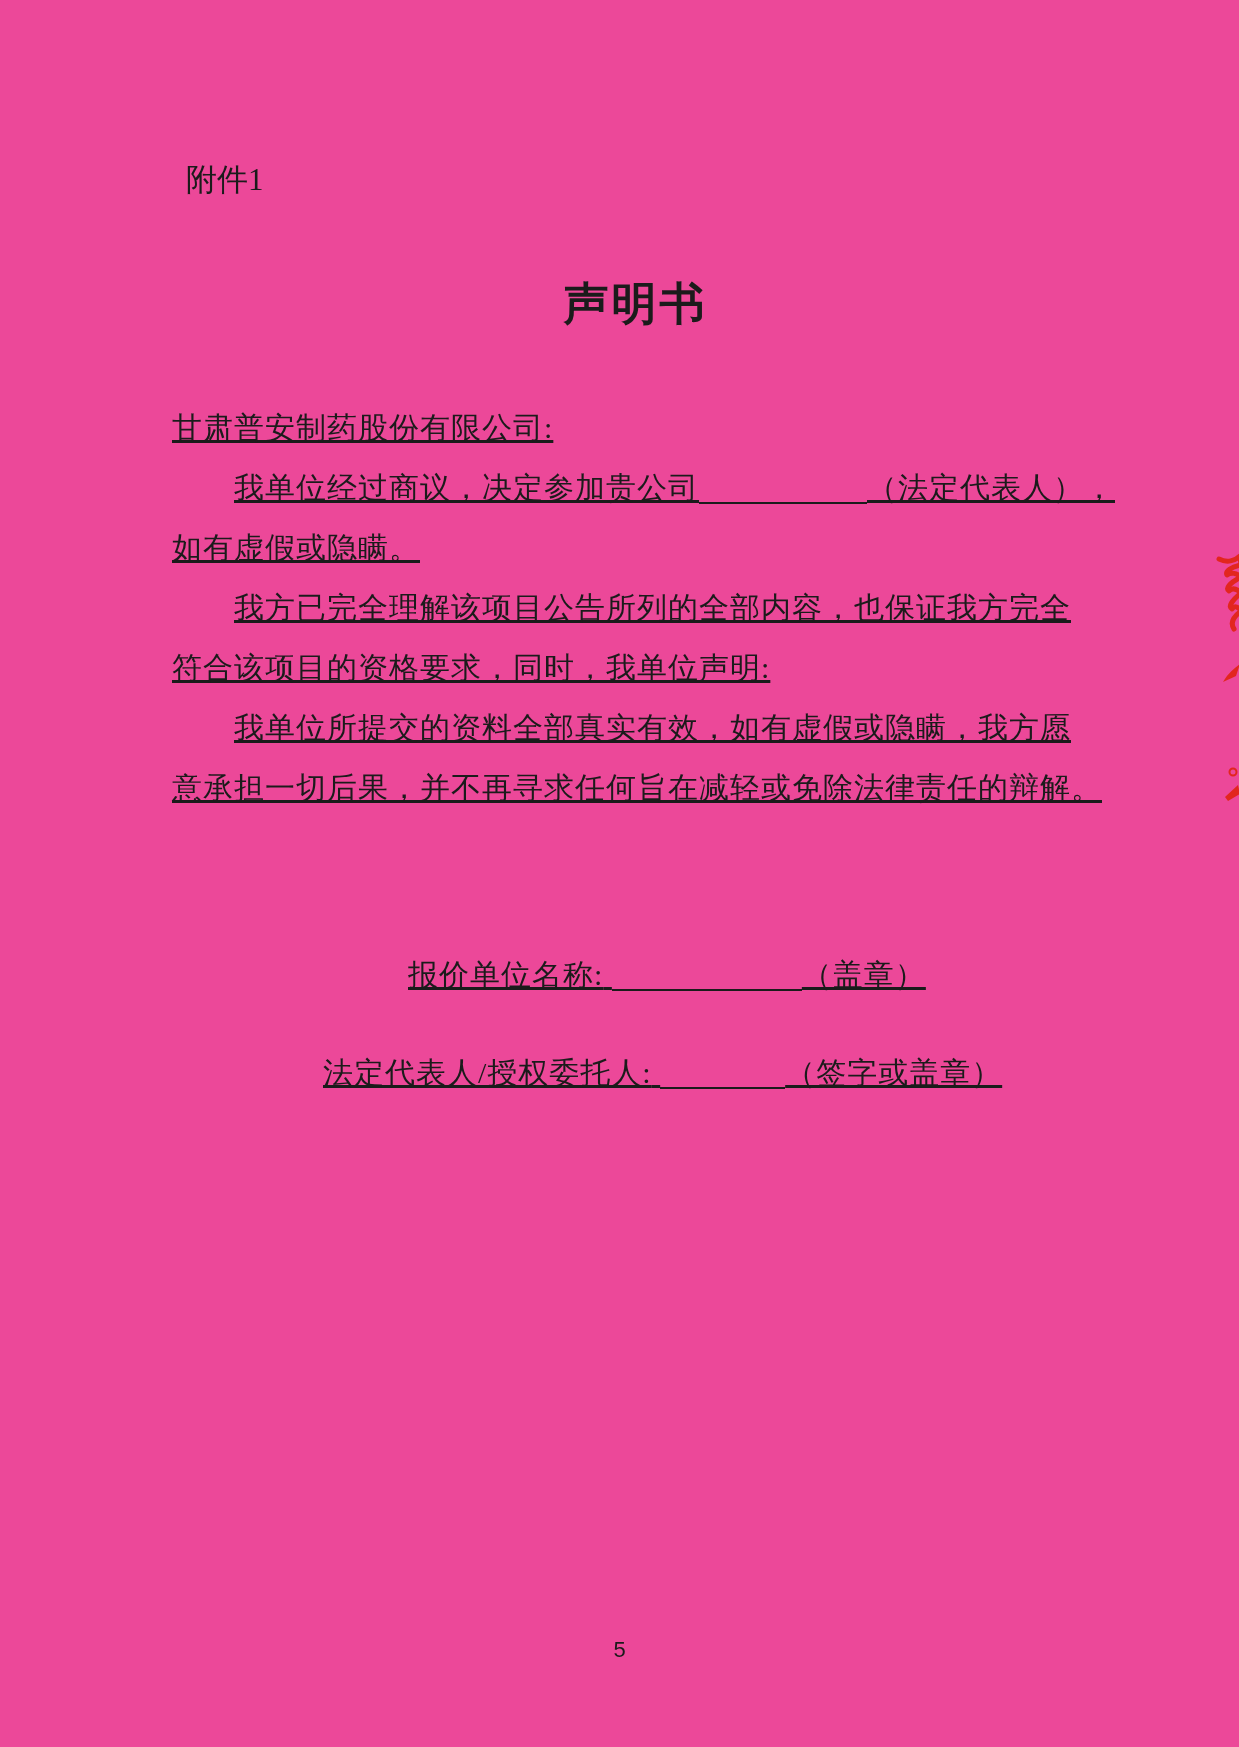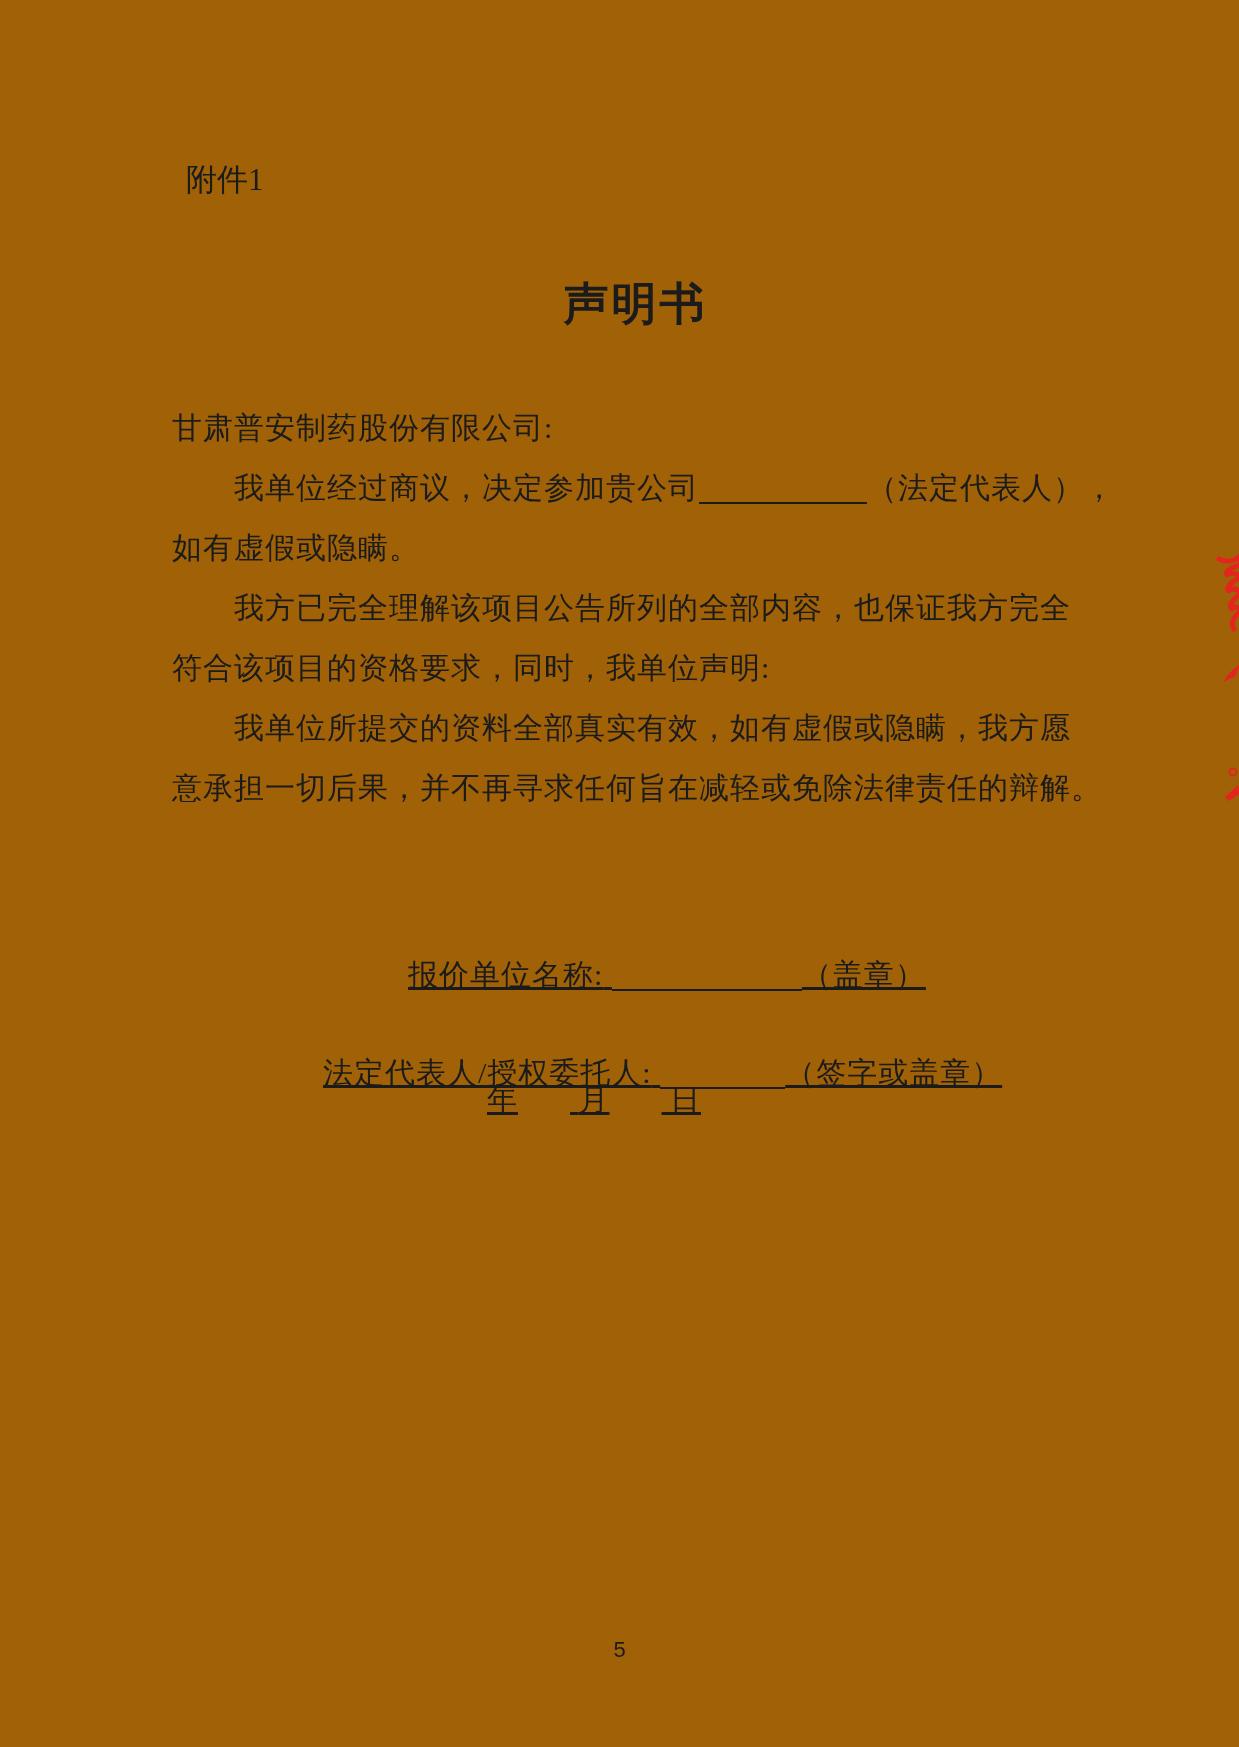--- a/index.html
+++ b/index.html
@@ -1,33 +1,33 @@
 <!DOCTYPE html>
 <html><head>
 <meta charset="utf-8">
 <style>
   html,body{margin:0;padding:0;background:#ffffff;}
   .page{
     position:relative;
     width:1239px;height:1747px;
-    background:#a16207;
+    background:#ec4899;
     overflow:hidden;
     font-family:"Liberation Serif", serif;
     color:#1b1b1b;
   }
   .attachment{
     position:absolute;left:186px;top:163px;
     font-size:31px;line-height:34px;
   }
   .doc-title{
     position:absolute;left:0;top:274px;width:100%;margin:0;
     text-align:center;font-size:45px;font-weight:700;letter-spacing:3px;padding-left:16px;
   }
   .body-block{
-    position:absolute;left:172px;top:398px;width:960px;
+    position:absolute;left:172px;top:398px;width:960px;text-decoration:underline;
   }
   .line{
     font-size:30px;line-height:60px;height:60px;
     white-space:nowrap;letter-spacing:1px;
   }
   .indent{padding-left:62px;}
   .blank{
     display:inline-block;height:0;
     border-bottom:2px solid #1b1b1b;
     vertical-align:-6px;
@@ -78,25 +78,20 @@
   <div class="sig sig1">
     <span>报价单位名称:</span>
     <span class="blank blank-company"></span><span>（盖章）</span>
   </div>
 
   <div class="sig sig2">
     <span>法定代表人/授权委托人:</span>
     <span class="blank blank-rep"></span><span>（签字或盖章）</span>
   </div>
 
-  <div class="sig sig3">
-    <span class="date-part">年</span>
-    <span class="date-part">月</span>
-    <span class="date-part last">日</span>
-  </div>
 
   <div class="pageno">5</div>
 
   <svg class="seal seal-a" width="27" height="80" viewBox="0 0 27 80">
     <path d="M4,6 C12,10 20,8 25,3 L26,12 C16,14 10,18 12,22 C16,19 22,20 26,24
              C14,30 10,36 14,38 C18,34 22,36 26,40 C16,48 13,54 17,56
              C20,52 23,54 26,58 C18,64 15,70 19,76" fill="none" stroke-width="5" stroke-linecap="round" stroke-linejoin="round" stroke="#e2261e"></path>
   </svg>
   <svg class="seal seal-b" width="20" height="24" viewBox="0 0 20 24">
     <path d="M2,20 C8,10 14,6 19,2 L15,14 C11,16 6,18 2,20 Z" fill="#e2261e"></path>

